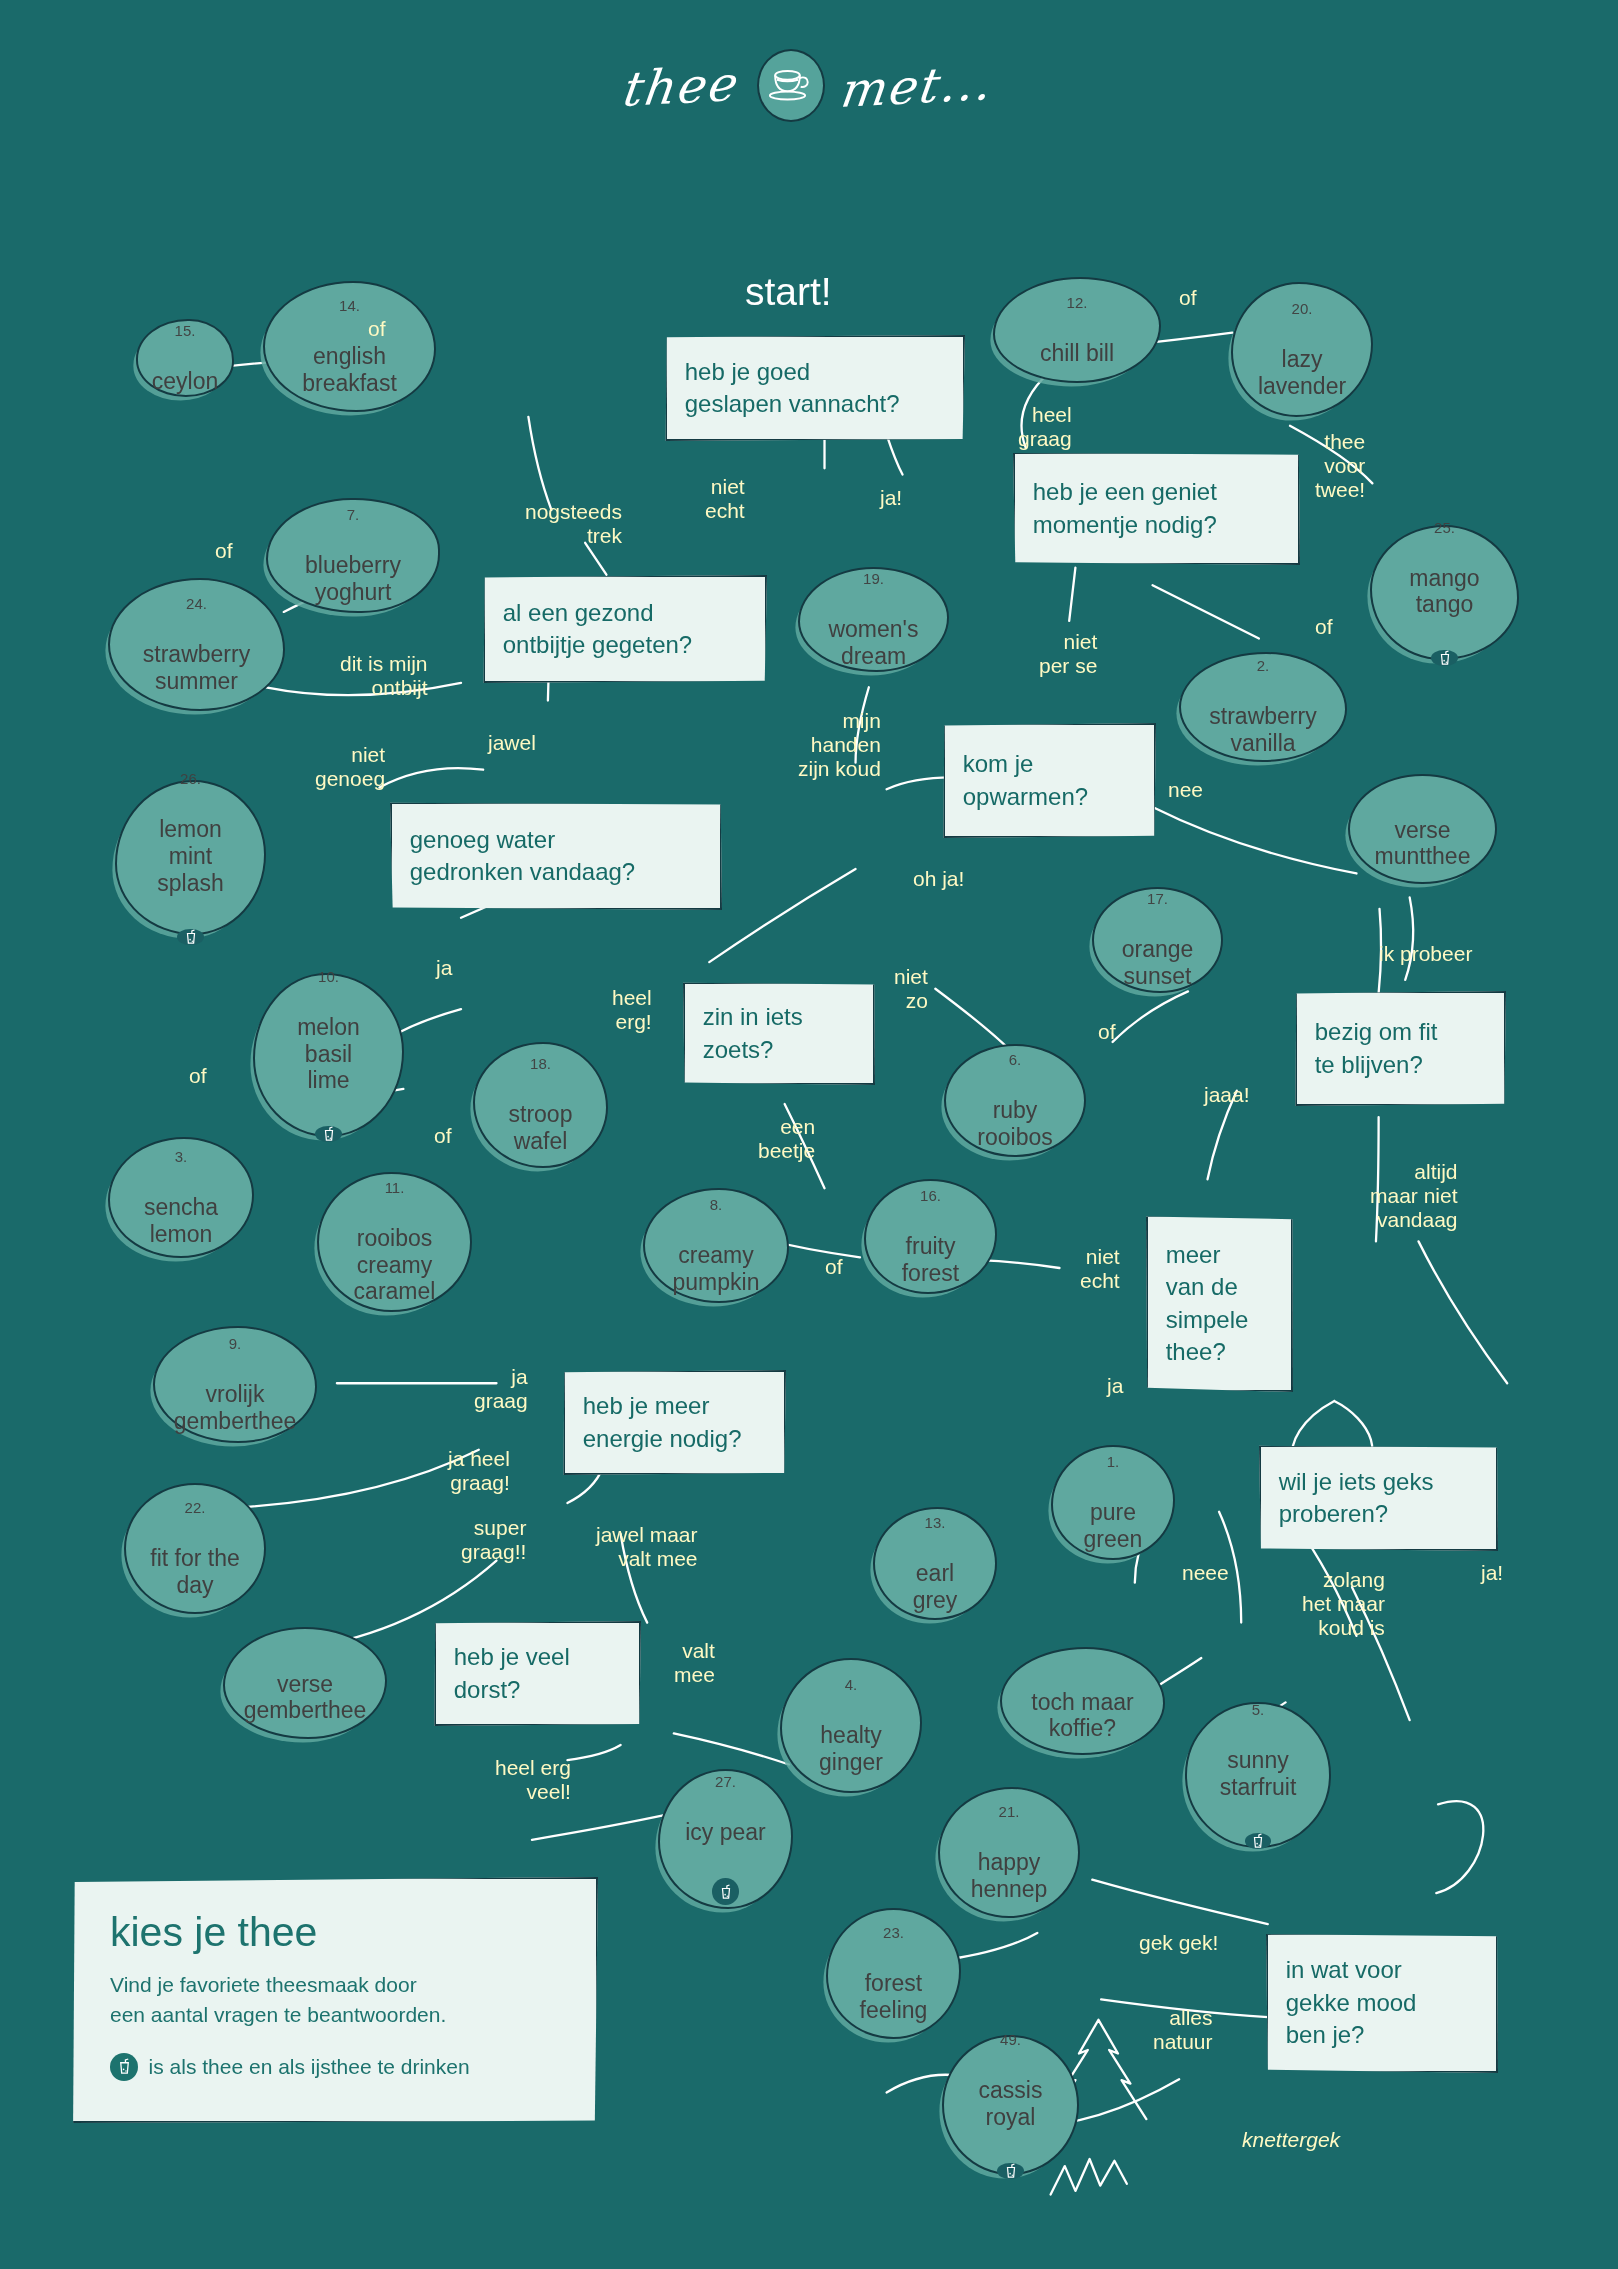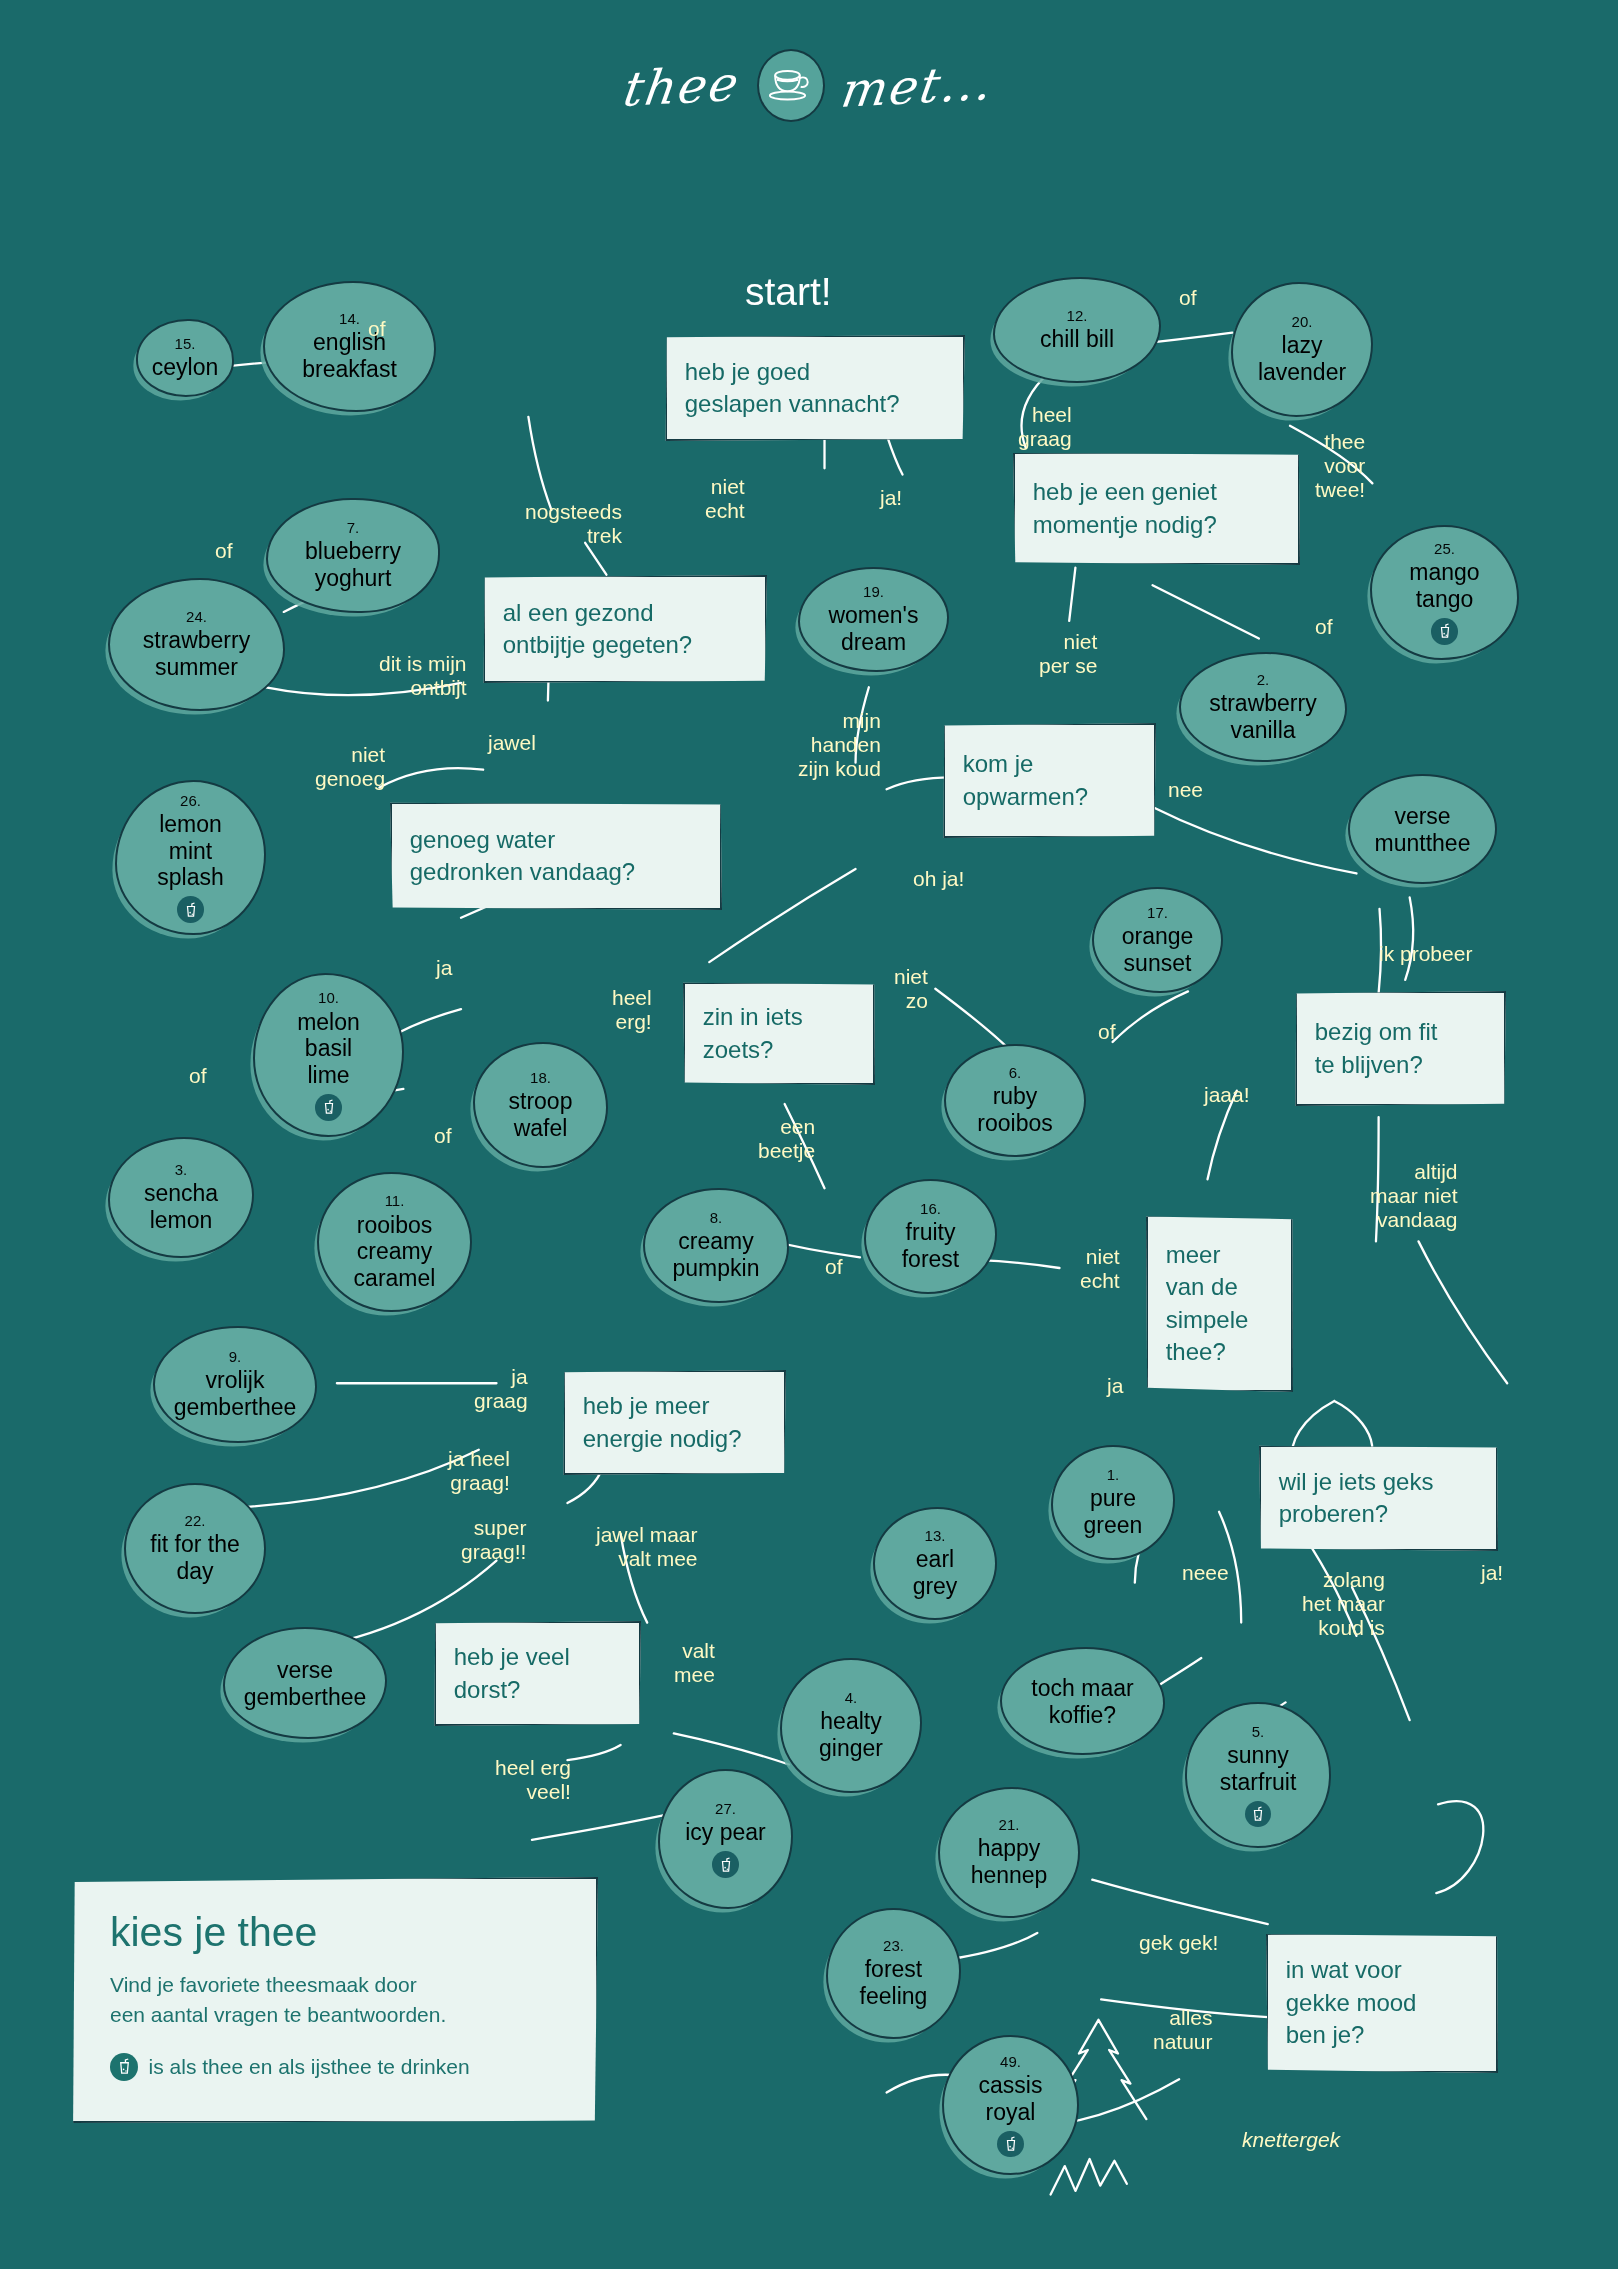--- a/index.html
+++ b/index.html
@@ -32,23 +32,24 @@
   #links{position:absolute;left:0;top:0;width:1618px;height:2270px;pointer-events:none;}
 
   
   .blob{
     position:absolute;
     background:#5fa89f;
     border:2.7px solid #143a42;
     box-sizing:border-box;
     display:flex;flex-direction:column;
     align-items:center;justify-content:center;
-    color:#000000;text-align:center;
+    color:#404040;text-align:center;
     line-height:1.16;
     box-shadow:-5.3px 6.2px 0 -2.7px rgba(95,168,159,.85);
+    gap:27px;
   }
   .blob .num{font-size:15px;opacity:.95;margin-bottom:1.8px;}
   .blob .nm{font-size:23px;font-weight:300;padding:0 7px;}
   .blob .icebadge{
     margin-top:5.3px;width:26.6px;height:26.6px;border-radius:50%;
     background:#1a5f63;display:flex;align-items:center;justify-content:center;
   }
 
   
   .card{
@@ -439,21 +440,21 @@
   <div class="lab" style="left:705px;top:475px;">niet
 echt</div>
   <div class="lab" style="left:880px;top:486px;">ja!</div>
   <div class="lab" style="left:1018px;top:403px;">heel
 graag</div>
   <div class="lab" style="left:1315px;top:430px;">thee
 voor
 twee!</div>
   <div class="lab" style="left:525px;top:500px;">nogsteeds
 trek</div>
-  <div class="lab" style="left:340px;top:652px;margin-left:39px;">dit is mijn
+  <div class="lab" style="left:340px;top:652px;">dit is mijn
 ontbijt</div>
   <div class="lab" style="left:488px;top:731px;">jawel</div>
   <div class="lab" style="left:315px;top:743px;">niet
 genoeg</div>
   <div class="lab" style="left:436px;top:956px;">ja</div>
   <div class="lab" style="left:1039px;top:630px;">niet
 per se</div>
   <div class="lab" style="left:798px;top:709px;">mijn
 handen
 zijn koud</div>

